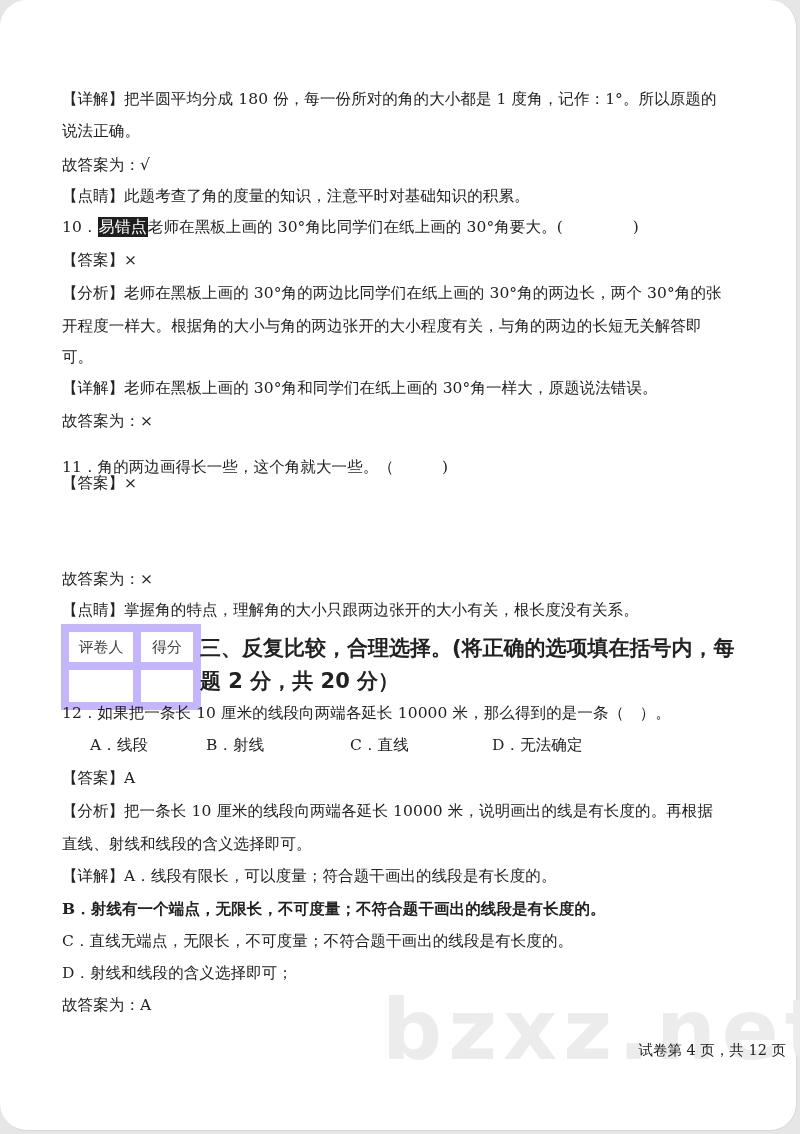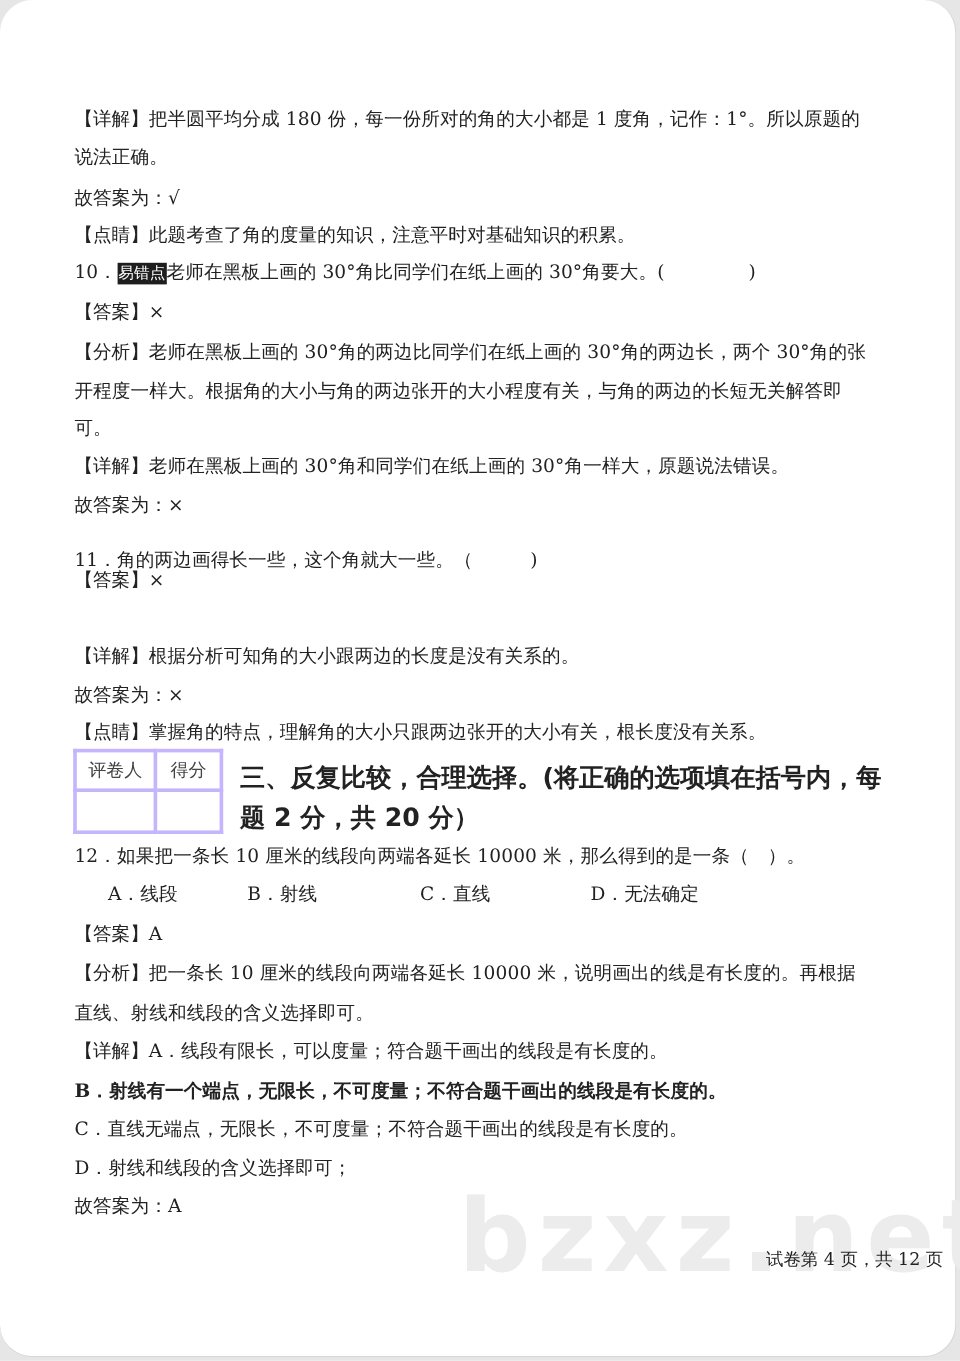--- a/index.html
+++ b/index.html
@@ -14,28 +14,28 @@
     background: #ffffff;
     border-right: 1px solid #d8d8d8; border-bottom: 1px solid #d8d8d8; border-radius: 27px;
   }
   .line {
     position: absolute; left: 62px; white-space: nowrap;
     font-size: 15.5px; line-height: 20px; letter-spacing: 0.1px;
   }
   .tag { letter-spacing: 0; }
   .hl {
     background: #1e1e1e; color: #ffffff; padding: 1px 1px 2px 1px;
-    font-family: Liberation Sans, sans-serif; font-size: 13px;
+    font-family: Liberation Sans, sans-serif; font-size: 16px;
   }
   .paren-gap { display: inline-block; }
   .score-table {
     position: absolute; left: 61px; top: 624px; border-collapse: collapse;
   }
   .score-table td {
-    border: 3px solid #c4b5fd; padding: 0; text-align: center;
+    border: 8px solid #c4b5fd; padding: 0; text-align: center;
     font-size: 15px; color: #444;
   }
   .score-table tr.head td { height: 30px; }
   .score-table tr.body td { height: 32px; }
   .score-table td.c1 { width: 64px; }
   .score-table td.c2 { width: 52px; font-family: Liberation Serif, serif; }
   .section-title {
     position: absolute; left: 200px; top: 632px; width: 540px;
     font-family: "DejaVu Sans", "Liberation Sans", sans-serif; font-weight: bold;
     font-size: 21px; line-height: 33px; color: #222;
@@ -92,23 +92,20 @@
   <div class="line" style="top:411px;">
     <span>故答案为：×</span>
   </div>
 
   <div class="line" style="top:457px;">
     <span>11．</span><span>角的两边画得长一些，这个角就大一些。（</span><span class="paren-gap" style="width:48px;"></span><span>)</span>
   </div>
   <div class="line" style="top:473px;">
     <span class="tag">【答案】</span><span>×</span>
   </div>
-  <div class="line" style="top:537px;">
-    <span class="tag">【详解】</span><span>根据分析可知角的大小跟两边的长度是没有关系的。</span>
-  </div>
   <div class="line" style="top:569px;">
     <span>故答案为：×</span>
   </div>
   <div class="line" style="top:600px;">
     <span class="tag">【点睛】</span><span>掌握角的特点，理解角的大小只跟两边张开的大小有关，根长度没有关系。</span>
   </div>
 
   <table class="score-table">
     <tbody>
         <tr class="head">

